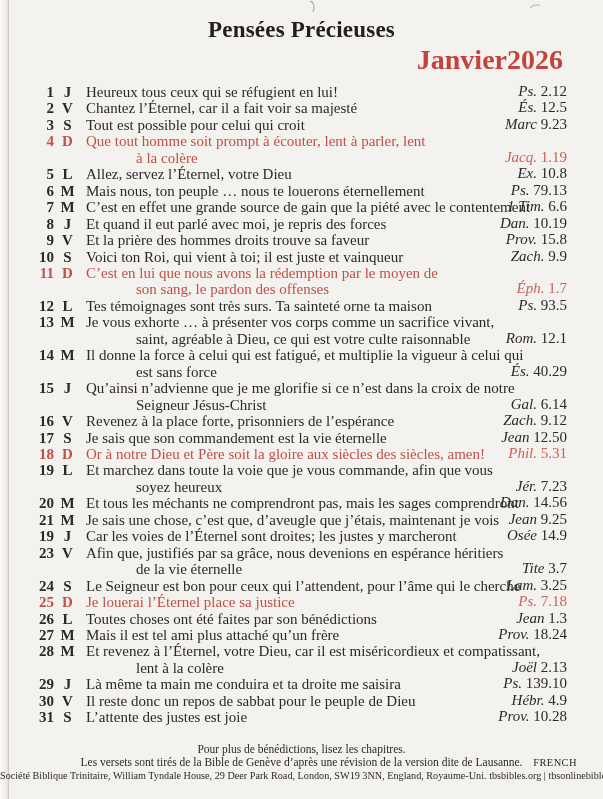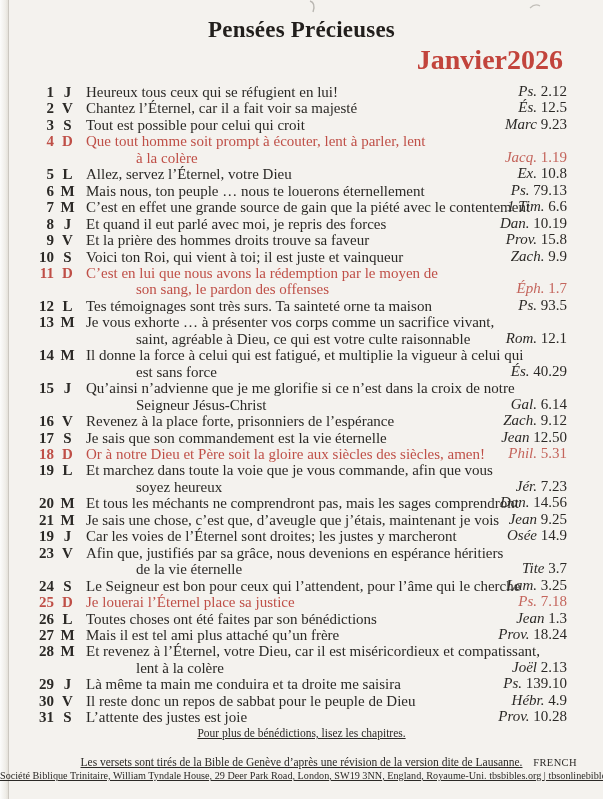--- a/index.html
+++ b/index.html
@@ -48,23 +48,23 @@
   .verse { flex:1; padding-left:8px; }
   .verse .cont { display:block; padding-left:50px; }
   .ref {
     position:absolute; right:0; bottom:1px;
     white-space:nowrap; font-size:15px;
   }
   .ref .book { font-style:italic; }
   .row.sunday .date, .row.sunday .day, .row.sunday .verse { color:var(--sunday); }
   .row.sunday .ref { color:var(--sunday-ref); }
 
-  .footer { position:absolute; left:0; right:0; bottom:18px;text-decoration:underline; }
+  .footer { position:absolute; left:0; right:0; bottom:18px; }
   .footer-blessing { text-align:center; font-size:11.5px; }
-  .footer-source { position:relative; text-align:center; font-size:11.5px; margin-top:17px; }
+  .footer-source { position:relative; text-align:center; font-size:11.5px; margin-top:1px; }
   .footer-lang { position:absolute; right:26px; top:1px; font-size:10.5px; letter-spacing:.4px; }
   .footer-address { text-align:center; font-size:10.2px; margin-top:2px; white-space:nowrap; }
 </style>
 </head>
 <body style="--accent: #c2443c; --sunday: #bf4f47; --sunday-ref: #c4655c; background: rgb(244, 242, 238); color: rgb(43, 41, 38);">
 
 <div class="scan-edge"></div>
 
 <svg class="pen-mark pen-mark-1" width="16" height="14" viewBox="0 0 16 14">
   <path d="M4,1 Q10,3 7,12" fill="none" stroke="#8a8781" stroke-width="1.4"></path>

